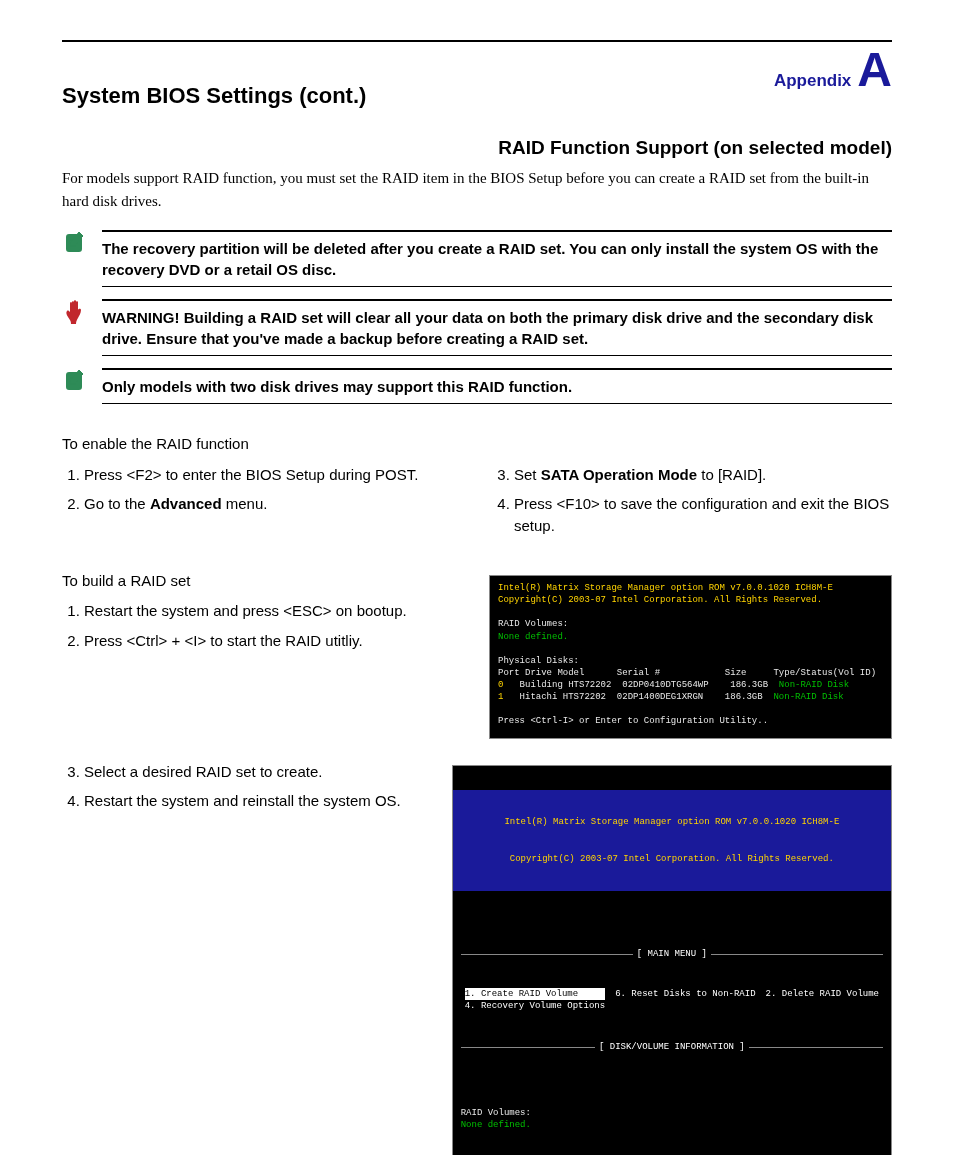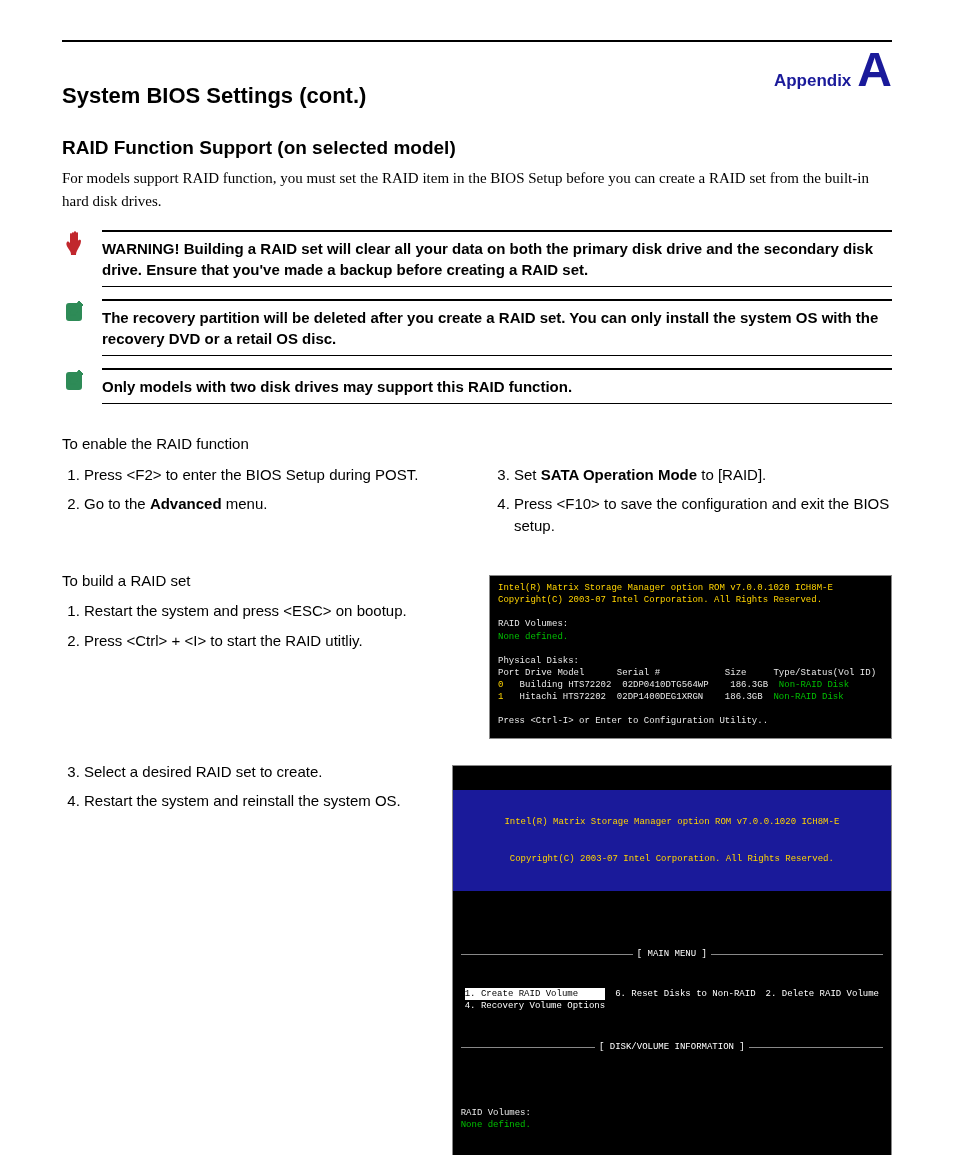--- a/index.html
+++ b/index.html
@@ -3,21 +3,21 @@
 <meta charset="utf-8">
 <style>
   * { box-sizing: border-box; margin: 0; padding: 0; }
   body { font-family: Arial, Helvetica, sans-serif; color: #000; background: #fff; }
   .page { width: 954px; min-height: 1155px; padding: 40px 62px 40px 62px; position: relative; }
   .hdr { border-top: 2px solid #000; margin-bottom: 6px; }
   .hdr-row { display: flex; align-items: baseline; justify-content: flex-end; gap: 6px; }
   .hdr-row .app-label { font: bold 17px Arial; color: #1a1a9a; }
   .hdr-row .app-big { font: bold 48px Arial; color: #1a1a9a; line-height: 0.9; }
   .title { font: bold 22px Arial; margin-top: -8px; margin-bottom: 28px; }
-  .h2 { font: bold 19px Arial; margin-bottom: 8px; }
+  .h2 { font: bold 19px Arial; margin-bottom: 8px; text-align: right; }
   .intro { font: 15px/1.5 Georgia, 'Times New Roman', serif; margin-bottom: 18px; }
   .note { display: flex; gap: 12px; margin-bottom: 12px; }
   .note .icon { width: 28px; flex: 0 0 28px; font-size: 26px; text-align: center; }
   .note .body { flex: 1; border-top: 2px solid #000; border-bottom: 1px solid #000; padding: 6px 0; font: bold 15px/1.4 Arial; }
   .icon.warn svg path { fill:#c1272d; }
   .icon.pencil svg path, .icon.pencil svg rect { fill:#2e8b57; stroke:#2e8b57; }
   .cols { margin-top: 30px; }
   .row2 { display:flex; gap: 24px; }
   .col { flex:1; }
   .lead { font: 15px/1.3 Arial; margin-bottom: 10px; }
@@ -53,36 +53,36 @@
     <span class="app-label">Appendix</span>
     <span class="app-big">A</span>
   </div>
 
   <h1 class="title">System BIOS Settings (cont.)</h1>
 
   <h2 class="h2">RAID Function Support (on selected model)</h2>
   <p class="intro">For models support RAID function, you must set the RAID item in the BIOS Setup before you can create a RAID set from the built-in hard disk drives.</p>
 
   <div class="note">
-    <div class="icon warn">
-      <svg width="24" height="28" viewBox="0 0 24 28">
-          <path d="M7 3c1 0 1 1 1 2V3c0-1 2-1 2 0V2c0-1 2-1 2 0v1c0-1 2-1 2 0v8c1-2 3-1 3 0 0 3-2 6-3 8-1 2-2 3-2 6H7c0-3-1-4-3-7-2-3-2-5-1-6s2 0 3 1V5c0-1 0-2 1-2z" fill="#c1272d"></path>
-        </svg>
-    </div>
-    <div class="body">WARNING! Building a RAID set will clear all your data on both the primary disk drive and the secondary disk drive. Ensure that you've made a backup before creating a RAID set.</div>
-  </div>
-  <div class="note">
     <div class="icon pencil">
       <svg width="24" height="24" viewBox="0 0 24 24">
           <rect x="3" y="5" width="14" height="16" rx="2" fill="none" stroke="#2e8b57" stroke-width="2"></rect>
           <path d="M6 10h8M6 13h8M6 16h6" stroke="#2e8b57" stroke-width="1.5"></path>
           <path d="M15 2l4 4-9 9-4 1 1-4z" fill="#2e8b57"></path>
         </svg>
     </div>
     <div class="body">The recovery partition will be deleted after you create a RAID set. You can only install the system OS with the recovery DVD or a retail OS disc.</div>
+  </div>
+  <div class="note">
+    <div class="icon warn">
+      <svg width="24" height="28" viewBox="0 0 24 28">
+          <path d="M7 3c1 0 1 1 1 2V3c0-1 2-1 2 0V2c0-1 2-1 2 0v1c0-1 2-1 2 0v8c1-2 3-1 3 0 0 3-2 6-3 8-1 2-2 3-2 6H7c0-3-1-4-3-7-2-3-2-5-1-6s2 0 3 1V5c0-1 0-2 1-2z" fill="#c1272d"></path>
+        </svg>
+    </div>
+    <div class="body">WARNING! Building a RAID set will clear all your data on both the primary disk drive and the secondary disk drive. Ensure that you've made a backup before creating a RAID set.</div>
   </div>
   <div class="note">
     <div class="icon pencil">
       <svg width="24" height="24" viewBox="0 0 24 24">
           <rect x="3" y="5" width="14" height="16" rx="2" fill="none" stroke="#2e8b57" stroke-width="2"></rect>
           <path d="M6 10h8M6 13h8M6 16h6" stroke="#2e8b57" stroke-width="1.5"></path>
           <path d="M15 2l4 4-9 9-4 1 1-4z" fill="#2e8b57"></path>
         </svg>
     </div>
     <div class="body">Only models with two disk drives may support this RAID function.</div>

